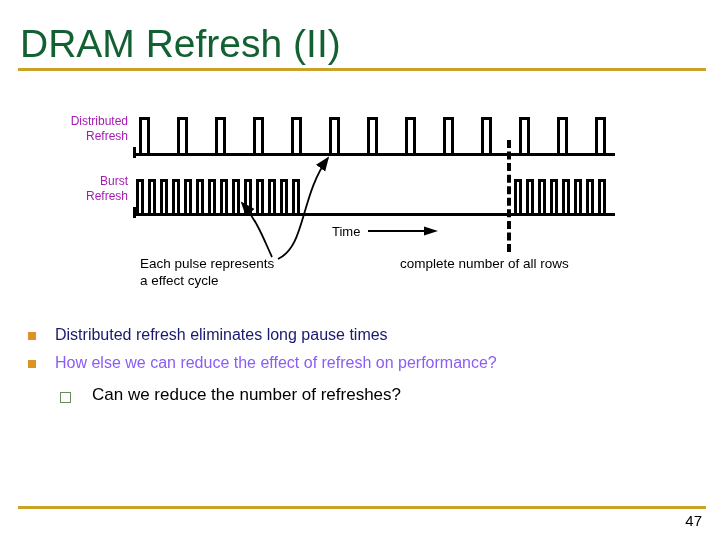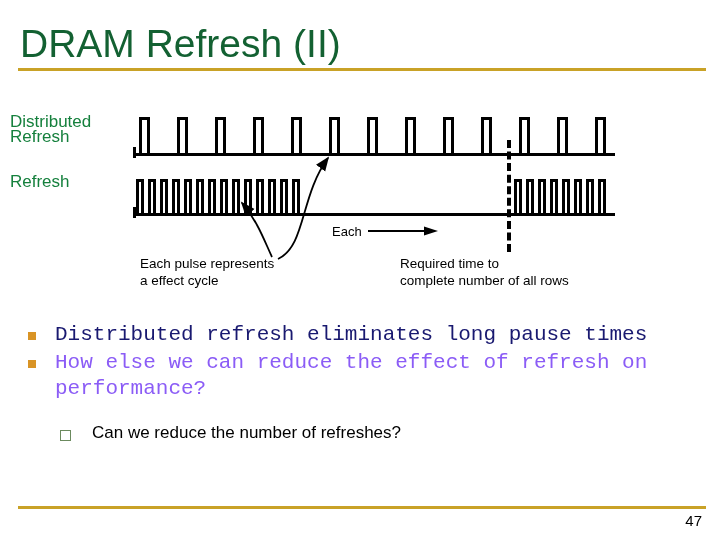--- a/index.html
+++ b/index.html
@@ -37,22 +37,23 @@
   
   #figure {
     position: absolute;
     left: 0px;
     top: 100px;
     width: 720px;
     height: 200px;
   }
   .row-label {
     position: absolute;
-    font-size: 17px;
-    color: #15803d;
+    text-align: right;
+    font-size: 12px;
+    color: #a21caf;
     line-height: 15px;
     font-family: "Liberation Sans", sans-serif;
   }
   #label-distributed { left: 10px; top: 14px; width: 118px; }
   #label-burst       { left: 10px; top: 74px; width: 118px; }
 
   .axis-line {
     position: absolute;
     height: 3px;
     background: #000000;
@@ -127,30 +128,29 @@
   .marker-l1 {
     width: 8px;
     height: 8px;
     background: #d99425;
     margin-top: 10px;
     margin-right: 0px;
     flex: 0 0 auto;
   }
   .bullet-l1-wrap { padding-left: 28px; }
   .bullet-l1-text {
-    font-size: 21px;
+    font-size: 16px;
     line-height: 26px;
     padding-left: 19px;
     flex: 1 1 auto;
-    font-family: Liberation Mono, monospace;
   }
   .txt-blue  { color: #191970; }
   .txt-black { color: #8b5cf6; }
 
-  .bullet-l2-wrap { padding-left: 60px; margin-top: 20px; }
+  .bullet-l2-wrap { padding-left: 60px; margin-top: 8px; }
   .marker-l2 {
     width: 9px;
     height: 9px;
     border: 1px solid #6b8a5e;
     background: #ffffff;
     margin-top: 8px;
     flex: 0 0 auto;
   }
   .bullet-l2-text {
     font-size: 17px;
@@ -184,20 +184,21 @@
 <div id="title-rule"></div>
 
 <div id="figure">
 
   <div class="row-label" id="label-distributed">
     <div>Distributed</div>
     <div>Refresh</div>
   </div>
 
   <div class="row-label" id="label-burst">
+    <div>Burst</div>
     <div>Refresh</div>
   </div>
 
   <div class="axis-line" id="axis-top"></div>
   <div class="axis-tick" id="tick-top"></div>
   <div class="axis-line" id="axis-bottom"></div>
   <div class="axis-tick" id="tick-bottom"></div>
 
   <div id="pulses-distributed">
       <div class="pulse pulse-dist" style="left: 139px;"></div>
@@ -248,33 +249,32 @@
       <marker id="ah" markerWidth="9" markerHeight="9" refX="7" refY="3.2" orient="auto" markerUnits="strokeWidth">
         <path d="M0,0 L8,3.2 L0,6.4 Z" fill="#000"></path>
       </marker>
     </defs>
 
     <path d="M272,157 C264,140 258,122 242,103" fill="none" stroke="#000" stroke-width="1.8" marker-end="url(#ah)"></path>
 
     <path d="M278,159 C306,146 300,96 328,58" fill="none" stroke="#000" stroke-width="1.8" marker-end="url(#ah)"></path>
   </svg>
 
-  <div id="time-label">Each</div>
+  <div id="time-label">Time</div>
   <svg id="time-arrow" width="72" height="12" viewBox="0 0 72 12">
     <line x1="0" y1="6" x2="58" y2="6" stroke="#000" stroke-width="2"></line>
     <path d="M56,1.5 L70,6 L56,10.5 Z" fill="#000"></path>
   </svg>
 
   <div class="fig-caption" id="caption-pulse">
     <div>Each pulse represents</div>
     <div>a effect cycle</div>
   </div>
 
   <div class="fig-caption" id="caption-required">
-    <div>Required time to</div>
     <div>complete number of all rows</div>
   </div>
 </div>
 
 <div id="bullets">
 
   <div class="bullet-row bullet-l1-wrap">
     <div class="marker-l1"></div>
     <div class="bullet-l1-text txt-blue">Distributed refresh eliminates long pause times</div>
   </div>

